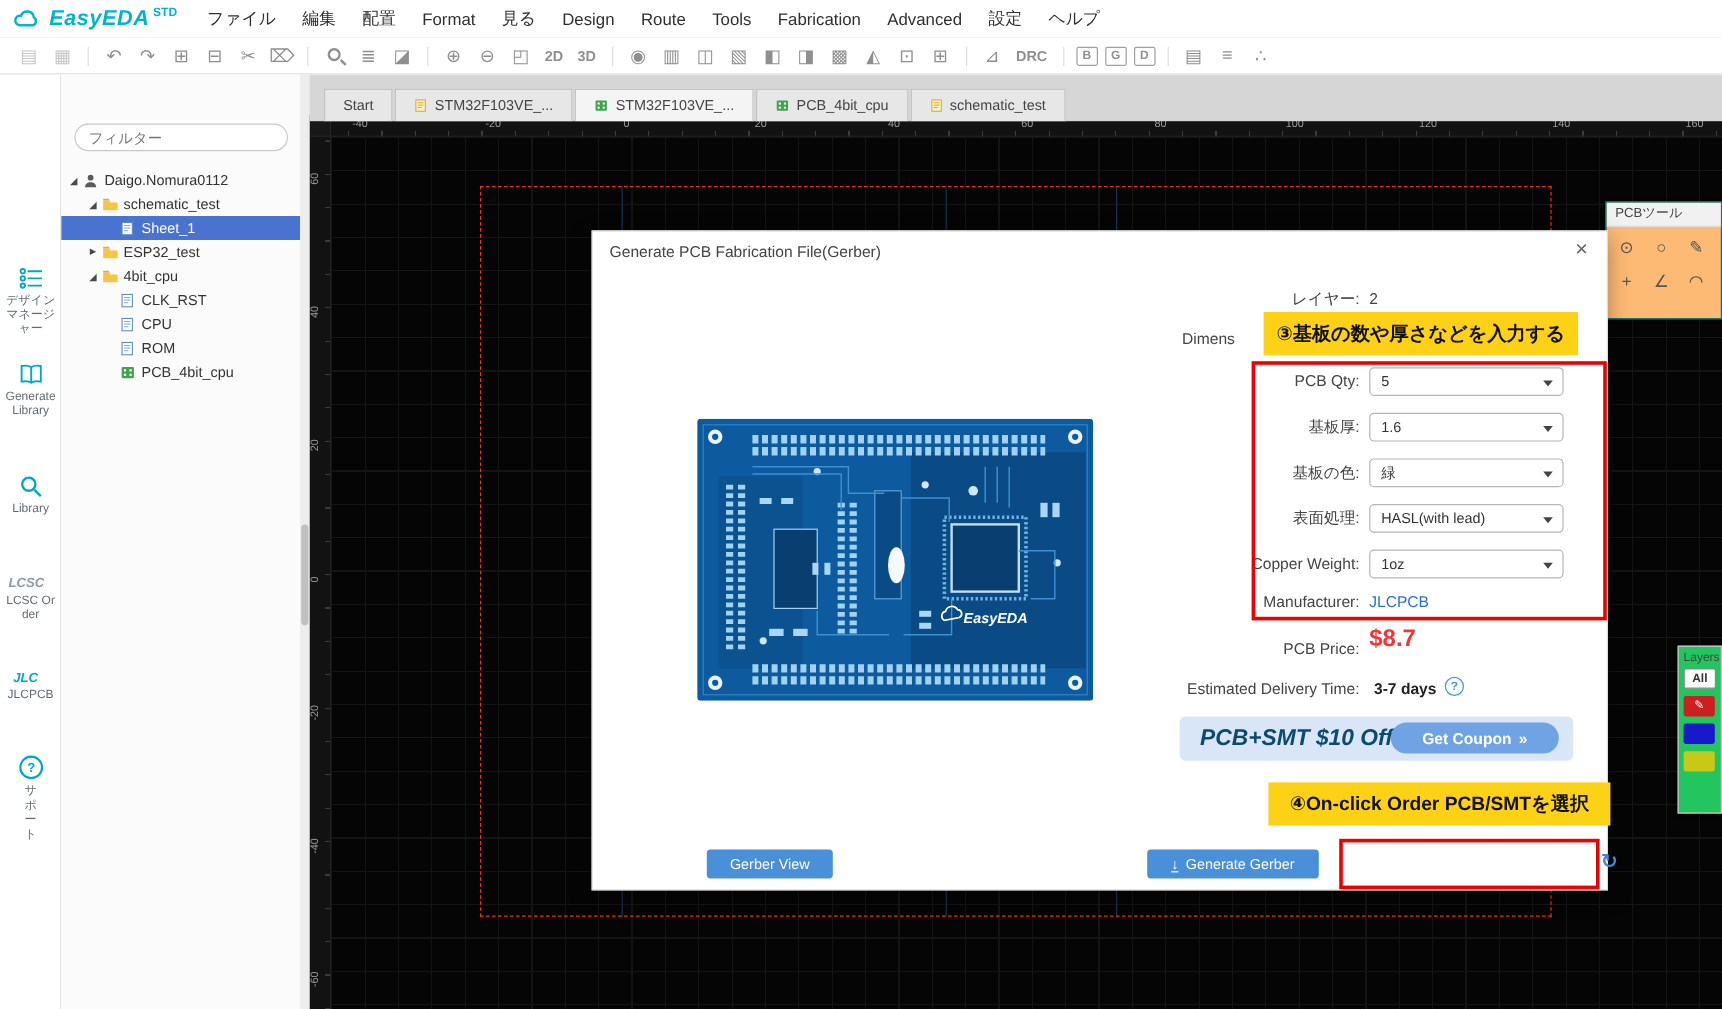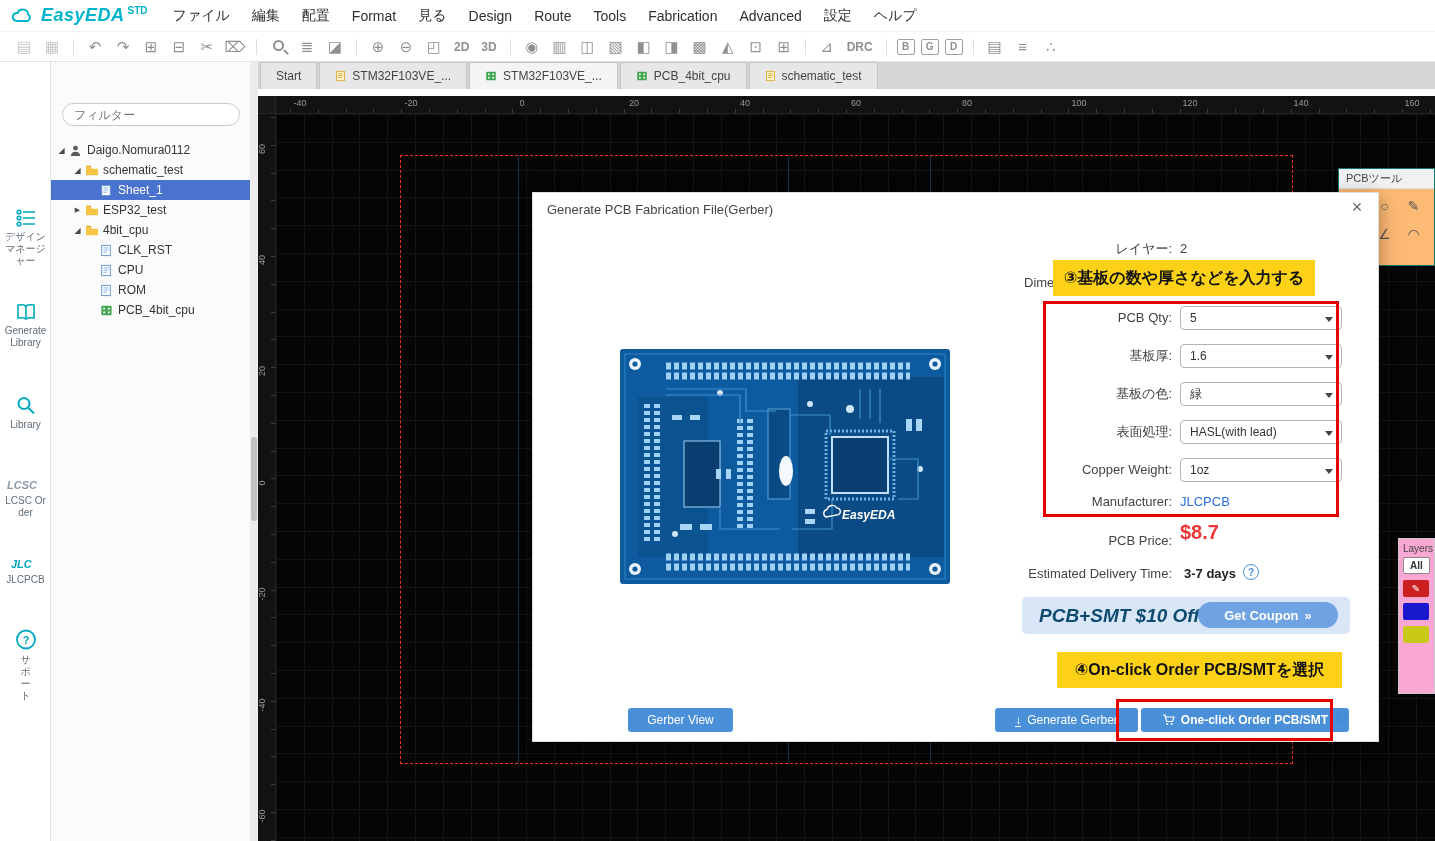--- a/index.html
+++ b/index.html
@@ -43,21 +43,21 @@
   .exp {width:11px;font-size:8px;color:#4a4a4a;text-align:center;flex:none}
   .t-icon {width:14px;height:14px;flex:none;margin:0 4px 0 2px;display:flex;align-items:center}
   .lvl0 {padding-left:5px}
   .lvl1 {padding-left:21px}
   .lvl2 {padding-left:47px}
 
   .scroll-gutter {position:absolute;left:250px;top:62px;width:8px;bottom:0;background:#ededed;z-index:2}
   .scroll-thumb {position:absolute;left:1px;top:375px;width:6px;height:84px;background:#c0c0c0;border-radius:3px;cursor:grab}
 
   
-  .tabbar {position:absolute;left:258px;top:62px;right:0;height:27px;background:#d6d6d6;display:flex;align-items:flex-end;padding-left:2px;z-index:2}
+  .tabbar {position:absolute;left:258px;top:62px;right:0;height:39px;background:#d6d6d6;display:flex;align-items:flex-end;padding-left:12px;z-index:2}
   .tab {height:27px;background:#e7e7e7;border:1px solid #c4c4c4;border-bottom:none;display:flex;align-items:center;padding:0 15px;font-size:12px;color:#444;margin-right:2px;gap:6px;cursor:pointer;white-space:nowrap}
   .tab.active {background:#f4f4f4}
 
   
   .canvas {position:absolute;left:258px;top:96px;right:0;bottom:0;background:#060606;z-index:1}
   .canvas-body {position:absolute;left:18px;top:18px;right:0;bottom:0;background-color:#050505;
     background-image:repeating-linear-gradient(to right,#141414 0 1px,transparent 1px 27.8px),
                      repeating-linear-gradient(to bottom,#141414 0 1px,transparent 1px 27.8px),
                      repeating-linear-gradient(to right,#1b1b1b 0 1px,transparent 1px 111.2px),
                      repeating-linear-gradient(to bottom,#1b1b1b 0 1px,transparent 1px 111.2px)}
@@ -72,30 +72,30 @@
   .vlab {position:absolute;left:-7px;width:24px;height:12px;text-align:center;font-size:9px;color:#9a9a9a;transform:rotate(-90deg)}
   .board-outline {position:absolute;left:142px;top:59px;width:893px;height:609px;border:1px dashed #f03020}
   .blue-line {position:absolute;top:59px;height:609px;width:1px;background:#173350}
 
   
   .pcb-tools {position:absolute;left:1338px;top:168px;width:97px;height:98px;background:#fdba74;border:1px solid #0f766e;z-index:10;box-shadow:0 1px 4px rgba(0,0,0,.18)}
   .pt-title {height:20px;background:#f1f1f1;border-bottom:1px solid #ddd;font-size:11px;color:#444;line-height:19px;padding-left:7px}
   .pt-grid {display:flex;flex-wrap:wrap;padding:3px 2px}
   .pt-icon {width:29px;height:28px;display:flex;align-items:center;justify-content:center;font-size:14px;color:#555;cursor:pointer}
 
-  .layers-panel {position:absolute;left:1398px;top:538px;width:37px;height:156px;background:#f9a8d4;border:1px solid #c9c9c9;z-index:10;overflow:hidden;box-shadow:0 1px 4px rgba(0,0,0,.18)}
+  .layers-panel {position:absolute;left:1398px;top:538px;width:37px;height:140px;background:#22c55e;border:1px solid #c9c9c9;z-index:10;overflow:hidden;box-shadow:0 1px 4px rgba(0,0,0,.18)}
   .lp-title {font-size:10px;color:#444;padding:4px 0 2px 4px;white-space:nowrap}
   .lp-all {margin:1px 0 0 4px;width:27px;height:17px;border:1px solid #8a8a8a;border-radius:2px;font-size:10px;font-weight:bold;color:#333;display:flex;align-items:center;justify-content:center;background:#fff;cursor:pointer}
   .lp-sw {width:26px;height:17px;margin:6px 0 0 4px;border-radius:2px;color:#fff;font-size:10px;display:flex;align-items:center;justify-content:center;cursor:pointer}
   .sw-red {background:#cc2020}
   .sw-blue {background:#1818cc}
   .sw-yellow {background:#c8c816}
 
   
-  .modal {position:absolute;left:532px;top:192px;width:847px;height:550px;background:#fff;border:1px solid #ddd;box-shadow:0 5px 18px rgba(0,0,0,.35);z-index:20}
+  .modal {position:absolute;left:493px;top:192px;width:847px;height:550px;background:#fff;border:1px solid #ddd;box-shadow:0 5px 18px rgba(0,0,0,.35);z-index:20}
   .modal-title {position:absolute;left:14px;top:9px;font-size:13px;color:#444}
   .modal-close {position:absolute;right:10px;top:4px;font-size:18px;color:#666;width:22px;text-align:center;cursor:pointer}
   .pcb-img {position:absolute;left:87px;top:156px;width:330px;height:235px}
   .form-label {position:absolute;left:439px;width:200px;text-align:right;font-size:13px;color:#444;line-height:24px}
   .fs-plain {position:absolute;font-size:13px;color:#444}
   .fs-link {position:absolute;left:647px;font-size:13px;color:#2a6fdb;cursor:pointer}
   .form-select {position:absolute;left:647px;width:162px;height:24px;border:1px solid #b5b5b5;border-radius:4px;background:#fff;font-size:12px;color:#333;display:flex;align-items:center;padding:0 22px 0 9px;cursor:pointer}
   .form-select::after {content:"";position:absolute;right:8px;top:10px;border:4px solid transparent;border-top:5px solid #444}
   .price-val {position:absolute;left:647px;top:328px;font-size:20px;font-weight:bold;color:#f23535}
   .del-val {position:absolute;left:651px;top:372px;font-size:13px;font-weight:bold;color:#222;line-height:18px}
@@ -184,21 +184,21 @@
     <span class="tb-letter">B</span>
     <span class="tb-letter">G</span>
     <span class="tb-letter">D</span>
     <span class="tb-divider"></span>
     <span class="tb-icon">▤</span>
     <span class="tb-icon">≡</span>
     <span class="tb-icon">∴</span>
   </div>
 
   <div class="side-rail">
-    <div class="rail-item" style="top:146px">
+    <div class="rail-item" style="top:160px">
       <svg width="24" height="20" viewBox="0 0 24 20" fill="none" stroke="#00a9bf" stroke-width="1.6">
           <circle cx="5" cy="4" r="1.8"></circle>
           <circle cx="5" cy="10" r="1.8"></circle>
           <circle cx="5" cy="16" r="1.8"></circle>
           <path d="M9 4h12M9 10h12M9 16h12"></path>
         </svg>
       <span class="rail-label w-mid">デザインマネージャー</span>
     </div>
     <div class="rail-item" style="top:240px">
       <svg width="24" height="20" viewBox="0 0 24 20" fill="none" stroke="#00a9bf" stroke-width="1.6">
@@ -537,28 +537,20 @@
       </div>
     </div>
 
     <div class="btn btn-gerber-view">
       <span>Gerber View</span>
     </div>
     <div class="btn btn-generate">
       <span class="dl-glyph">↓</span>
       <span>Generate Gerber</span>
     </div>
-    <div class="btn btn-order">
-      <svg width="13" height="12" viewBox="0 0 13 12">
-          <path d="M1 1h2l1.6 6.5h6L12 3H3.4" fill="none" stroke="#fff" stroke-width="1.2"></path>
-          <circle cx="5.2" cy="10" r="1.1" fill="#fff"></circle>
-          <circle cx="9.8" cy="10" r="1.1" fill="#fff"></circle>
-        </svg>
-      <span>One-click Order PCB/SMT</span>
-    </div>
   </div>
 
   <span class="refresh-icon">↻</span>
 
   <div class="hl hl-step3">③基板の数や厚さなどを入力する</div>
   <div class="red-box rb-fields"></div>
   <div class="hl hl-step4">④On-click Order PCB/SMTを選択</div>
   <div class="red-box rb-order"></div>
 
 </div>

